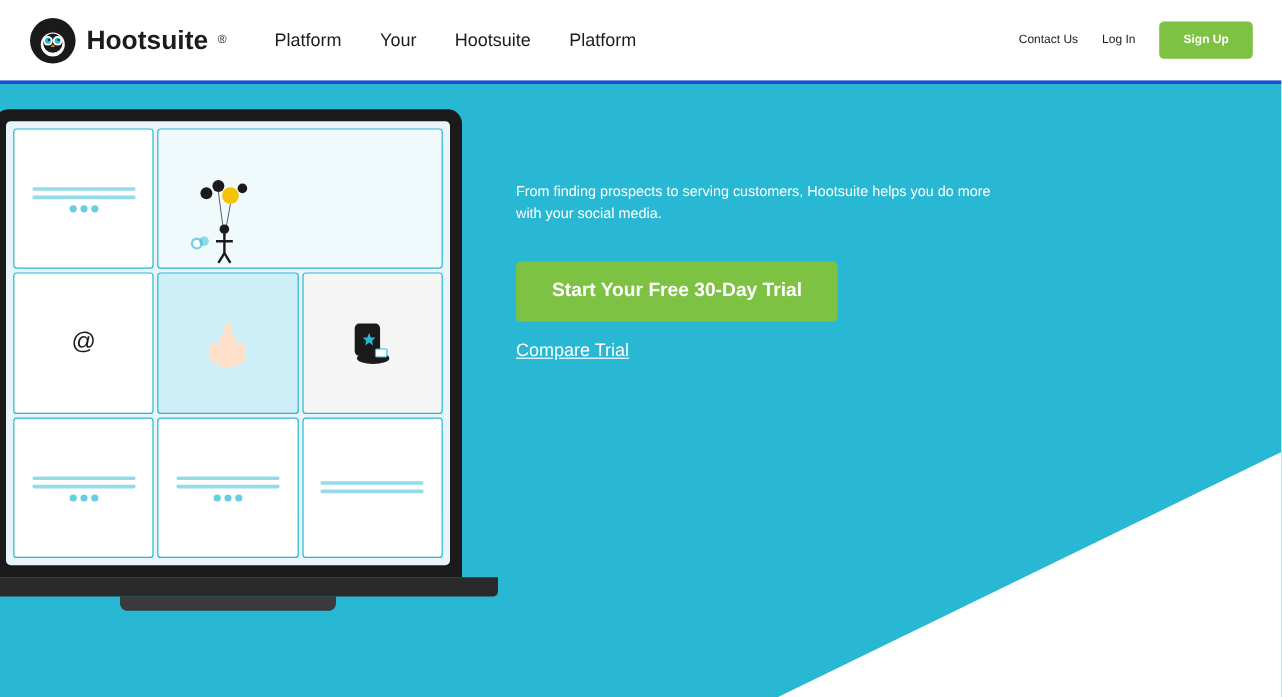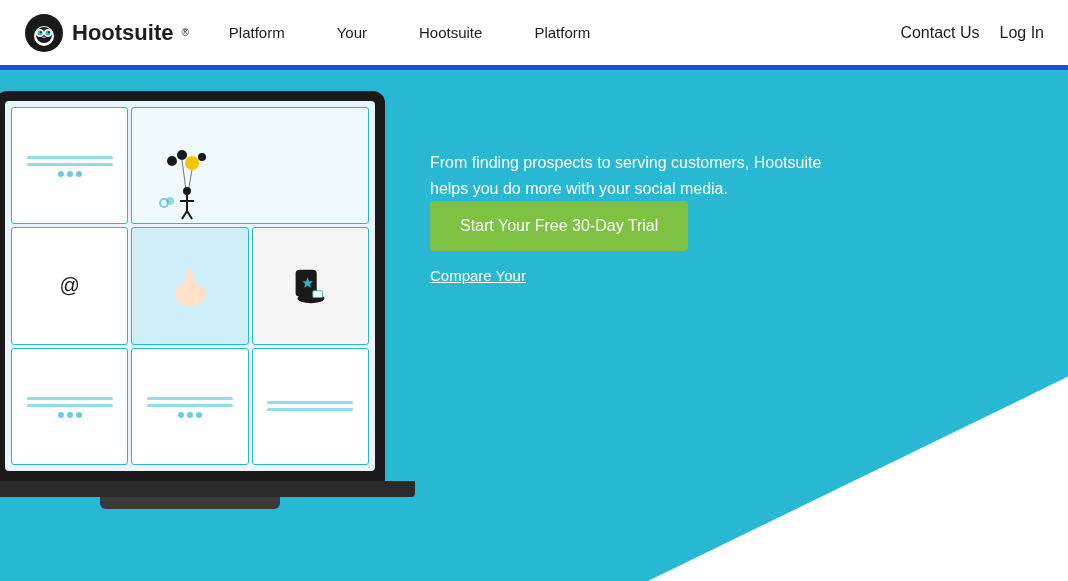--- a/index.html
+++ b/index.html
@@ -5,21 +5,21 @@
     * { margin: 0; padding: 0; box-sizing: border-box; }
     body { font-family: 'Helvetica Neue', Arial, sans-serif; width: 1068px; height: 581px; overflow: hidden; }
 
     
     header {
       display: flex;
       align-items: center;
       height: 70px;
       padding: 0 24px;
       background: #fff;
-      border-bottom: 5px solid #1d4ed8;
+      border-bottom: 3px solid #1d4ed8;
       position: relative;
       z-index: 10;
     }
     .logo-area {
       display: flex;
       align-items: center;
       gap: 8px;
       margin-right: 40px;
     }
     .logo-owl {
@@ -32,37 +32,37 @@
       color: #1c1c1c;
     }
     .logo-reg {
       font-size: 10px;
       vertical-align: super;
       color: #1c1c1c;
     }
     nav {
       display: flex;
       align-items: flex-start;
-      gap: 52px;
+      gap: 32px;
       flex: 1;
     }
     nav a {
       text-decoration: none;
       font-size: 15px;
       font-weight: 500;
       color: #1c1c1c;
     }
     .header-right {
       display: flex;
       align-items: center;
       gap: 20px;
     }
     .header-right a {
       text-decoration: none;
-      font-size: 16px;
+      font-size: 10px;
       color: #1c1c1c;
     }
     .btn-signup {
       background: #7dc242;
       color: #fff !important;
       padding: 10px 20px;
       border-radius: 4px;
       font-size: 14px;
       font-weight: 600;
       text-decoration: none;
@@ -194,31 +194,32 @@
       z-index: 5;
     }
     .hero-title {
       font-size: 46px;
       font-weight: 800;
       color: #fff;
       line-height: 1.1;
       margin-bottom: 20px;
     }
     .hero-subtitle {
-      font-size: 16px;
+      font-size: 12px;
       color: #fff;
       line-height: 1.6;
+      margin-bottom: 30px;
       max-width: 420px;
     }
     .btn-trial {
       display: inline-block;
       background: #7dc242;
       color: #fff;
       font-size: 16px;
-      font-weight: 400;
+      font-weight: 700;
       padding: 16px 30px;
       border-radius: 4px;
       text-decoration: none;
       margin-bottom: 16px;
       cursor: pointer;
       border: none;
     }
     .link-compare {
       display: block;
       color: #fff;
@@ -257,20 +258,21 @@
   </div>
   <nav>
     <a href="#">Platform</a>
     <a href="#">Your</a>
     <a href="#">Hootsuite</a>
     <a href="#">Platform</a>
   </nav>
   <div class="header-right">
     <a href="#">Contact Us</a>
     <a href="#">Log In</a>
+    <a href="#" class="btn-signup">Sign Up</a>
   </div>
 </header>
 
 <section class="hero">
 
   <div class="hero-laptop">
     <div class="laptop-frame">
       <div class="laptop-screen-outer">
         <div class="laptop-screen-inner">
 
@@ -360,16 +362,16 @@
         </div>
       </div>
       <div class="laptop-base"></div>
       <div class="laptop-stand"></div>
     </div>
   </div>
 
   <div class="hero-content">
     <p class="hero-subtitle">From finding prospects to serving customers, Hootsuite helps you do more with your social media.</p>
     <a href="#" class="btn-trial">Start Your Free 30-Day Trial</a>
-    <a href="#" class="link-compare">Compare Your</a>
+    <a href="#" class="link-compare">Compare Trial</a>
   </div>
 
 </section>
 
 </body></html>

